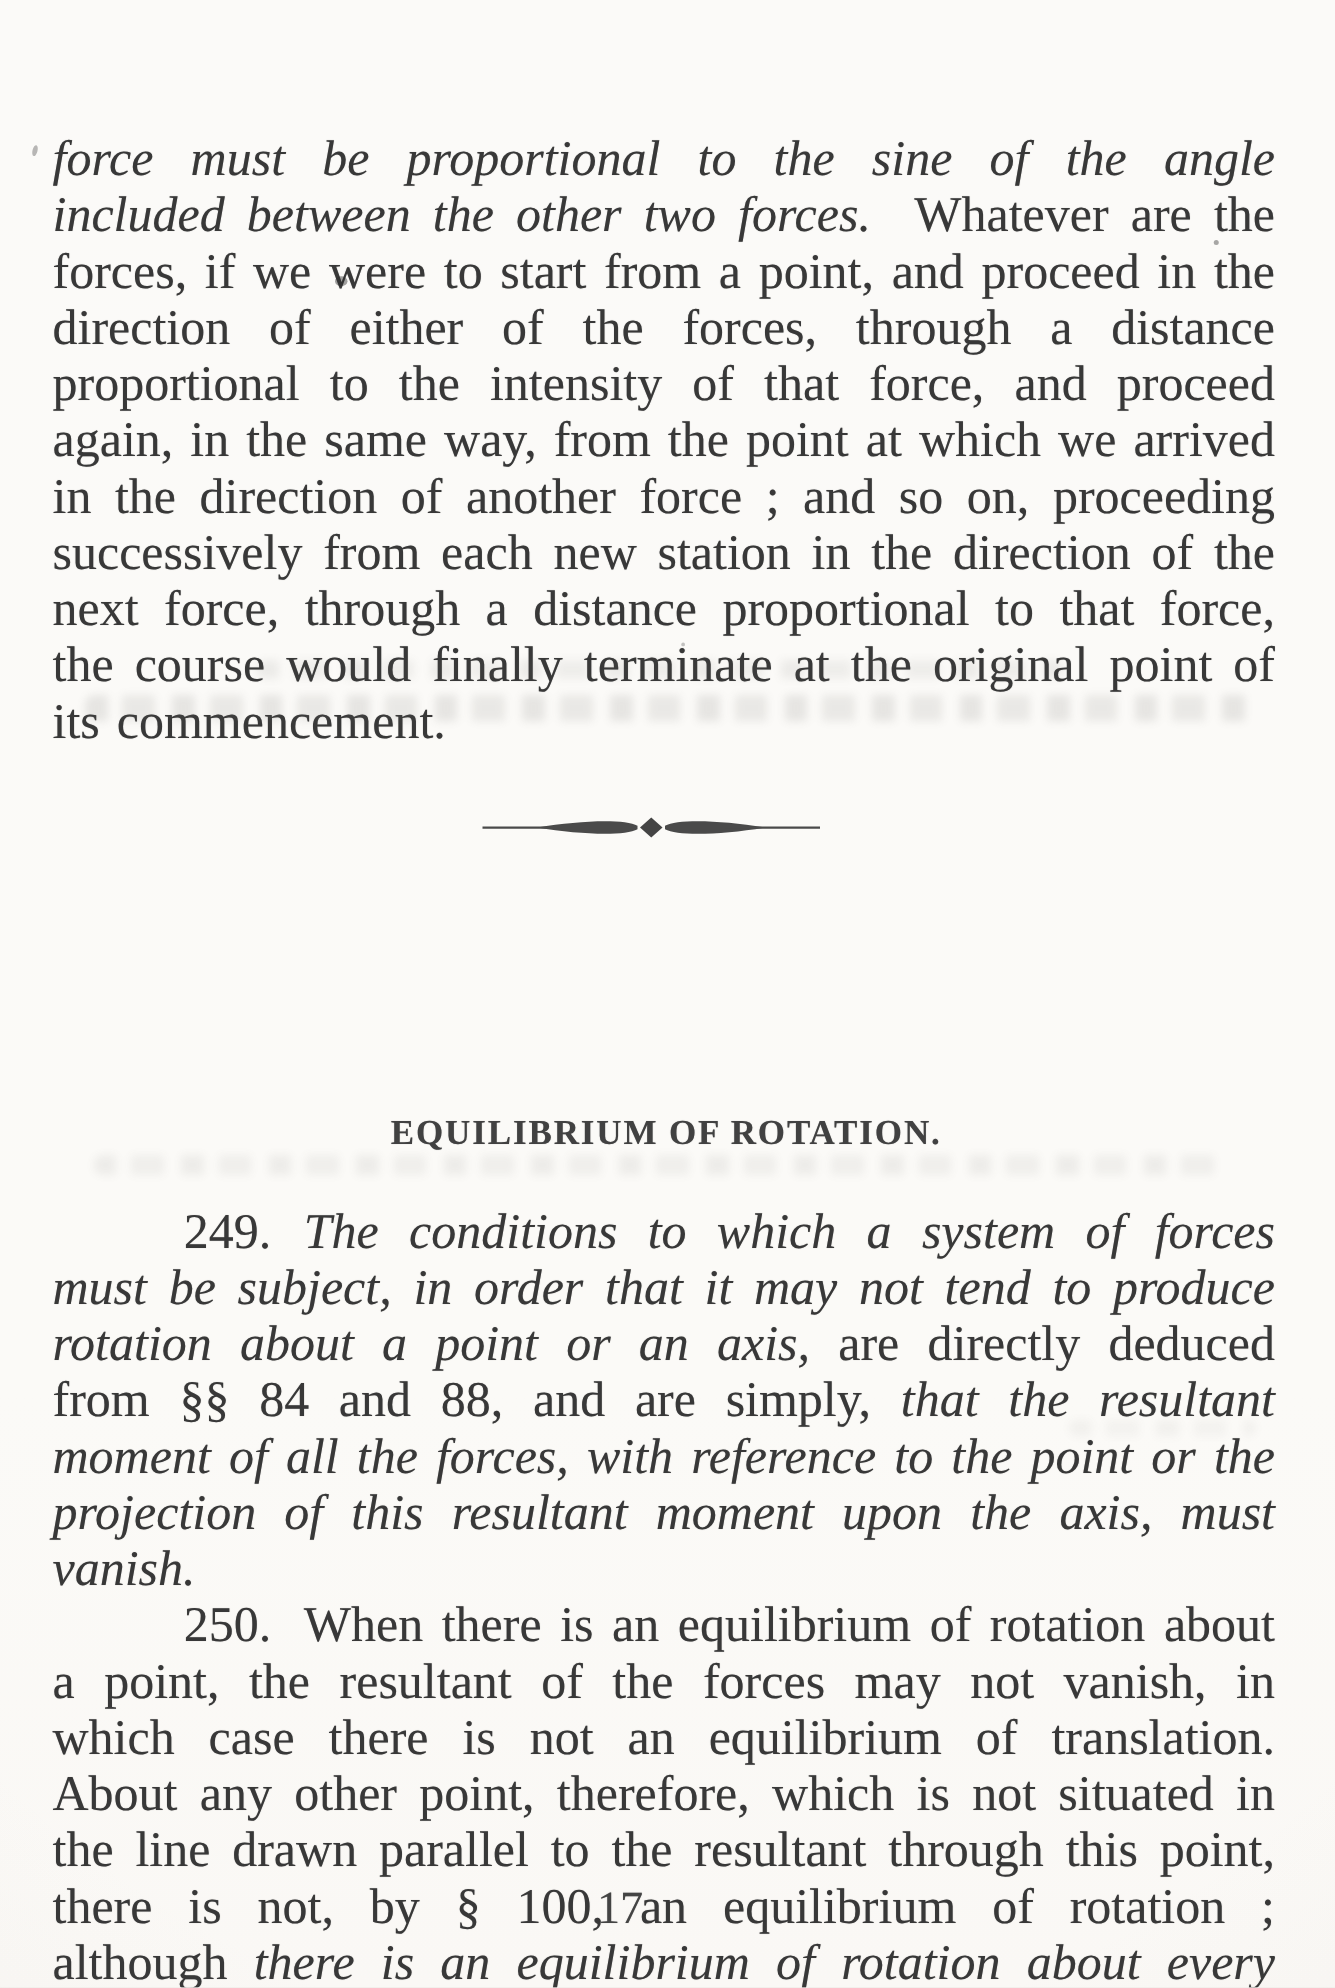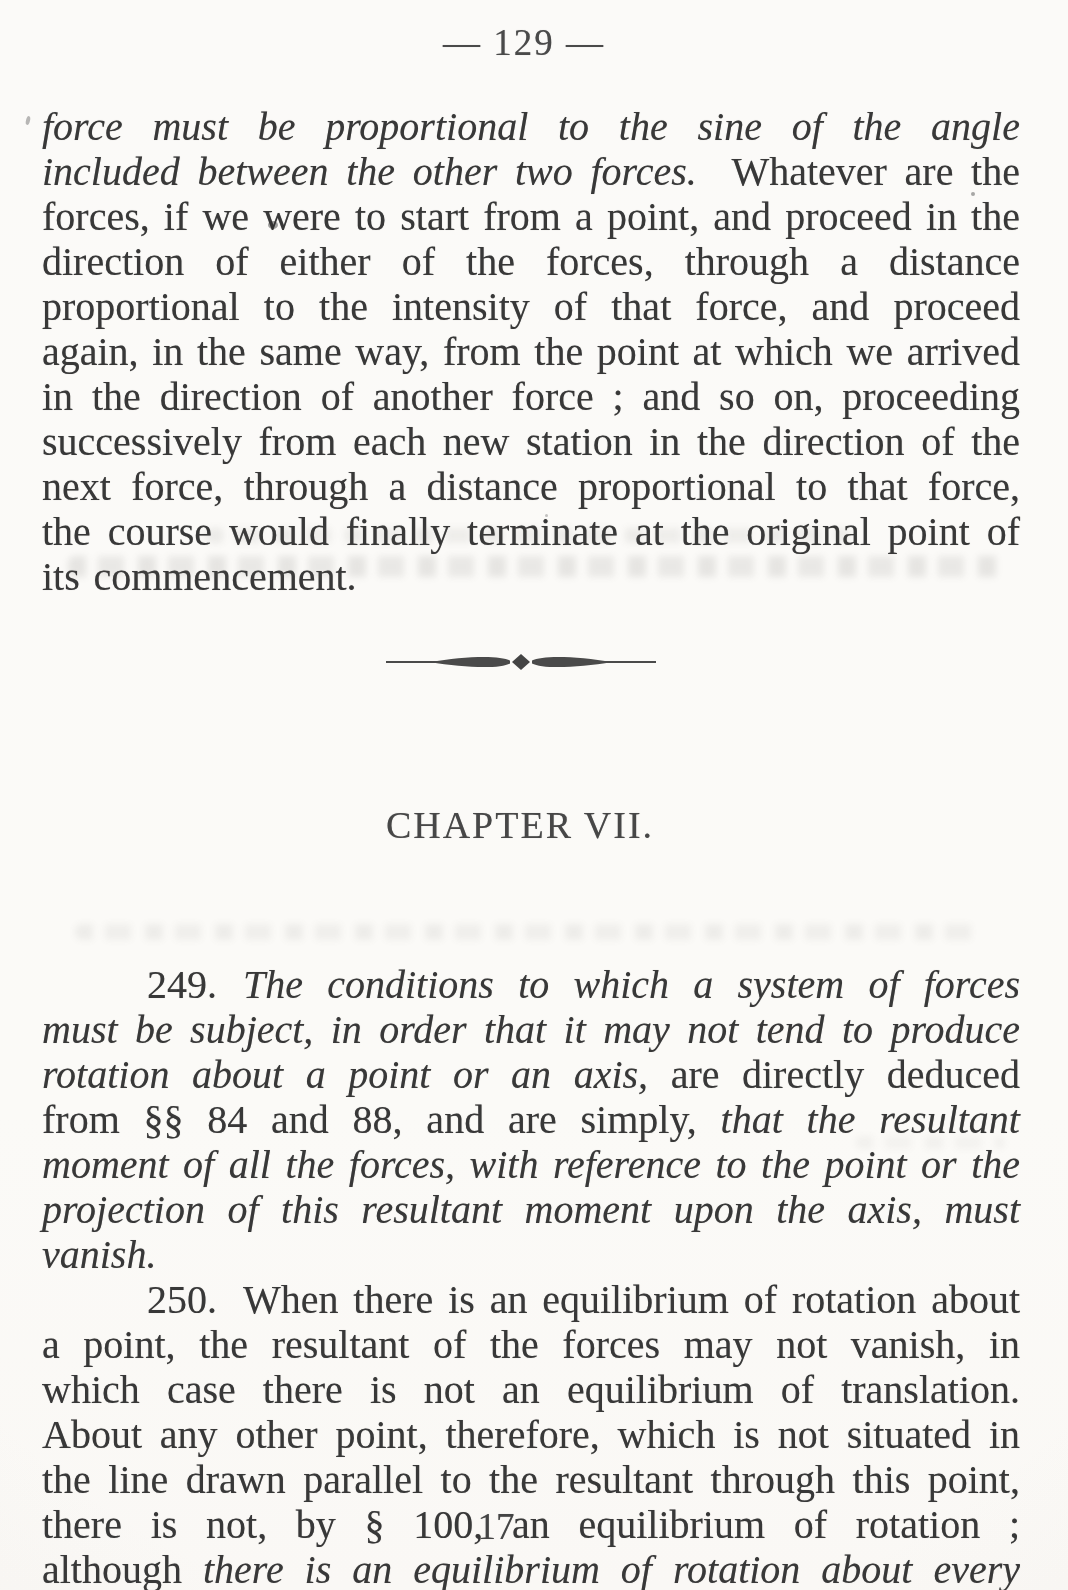--- a/index.html
+++ b/index.html
@@ -64,39 +64,38 @@
   .sp1{ left:26px;top:116px;width:4px;height:9px;transform:rotate(14deg);opacity:.6; }
   .sp2{ left:971px;top:192px;width:4px;height:4px;opacity:.75; }
   .sp3{ left:268px;top:221px;width:10px;height:8px;opacity:.8;filter:blur(0.5px); }
   .sp4{ left:545px;top:514px;width:3px;height:3px;opacity:.5; }
 </style>
 </head>
 <body>
 
 <div class="page">
 
-  <div class="header-num ink">— 129 —</div>
 
   <div class="bodycopy p-cont ink">
     <p class="para"><span class="it">force must be proportional to the sine of the angle included between the other two forces.</span>&nbsp; <span>Whatever are the forces, if we were to start from a point, and proceed in the direction of either of the forces, through a distance proportional to the intensity of that force, and proceed again, in the same way, from the point at which we arrived in the direction of another force ; and so on, proceeding successively from each new station in the direction of the next force, through a distance proportional to that force, the course would finally terminate at the original point of its commencement.</span></p>
   </div>
 
   <div class="smudge sm1"></div>
   <div class="smudge sm2"></div>
 
   <svg class="divider" viewBox="0 0 274 24" xmlns="http://www.w3.org/2000/svg">
     <line x1="2" y1="12" x2="78" y2="12" stroke="#4a4a4a" stroke-width="1.8"></line>
     <path fill="#4a4a4a" d="M46,12 C80,6.2 116,5 126,10.6 L126,13.4 C116,19 80,17.8 46,12 Z"></path>
     <path fill="#444" d="M137,4 L146,12 L137,20 L128,12 Z"></path>
     <path fill="#4a4a4a" d="M228,12 C194,6.2 158,5 148,10.6 L148,13.4 C158,19 194,17.8 228,12 Z"></path>
     <line x1="196" y1="12" x2="272" y2="12" stroke="#4a4a4a" stroke-width="1.8"></line>
   </svg>
 
-  <div class="chapter-title ink">CHAPTER VII.</div>
 
+  <div class="chapter-sub ink">EQUILIBRIUM OF ROTATION.</div>
 
   <div class="smudge sm3"></div>
   <div class="smudge sm4"></div>
 
   <div class="bodycopy p-sections ink">
     <p class="para indent"><span class="pnum">249.</span><span class="it">The conditions to which a system of forces must be subject, in order that it may not tend to produce rotation about a point or an axis,</span> <span>are directly deduced from §§ 84 and 88, and are simply,</span> <span class="it">that the resultant moment of all the forces, with reference to the point or the projection of this resultant moment upon the axis, must vanish.</span></p>
     <p class="para indent"><span class="pnum">250.</span><span>When there is an equilibrium of rotation about a point, the resultant of the forces may not vanish, in which case there is not an equilibrium of translation.  About any other point, therefore, which is not situated in the line drawn parallel to the resultant through this point, there is not, by § 100, an equilibrium of rotation ; although</span> <span class="it">there is an equilibrium of rotation about every point of that line.  In order, then, that there may be an equilibrium of rotation about all</span></p>
   </div>
 
   <div class="footer-num ink">17</div>

